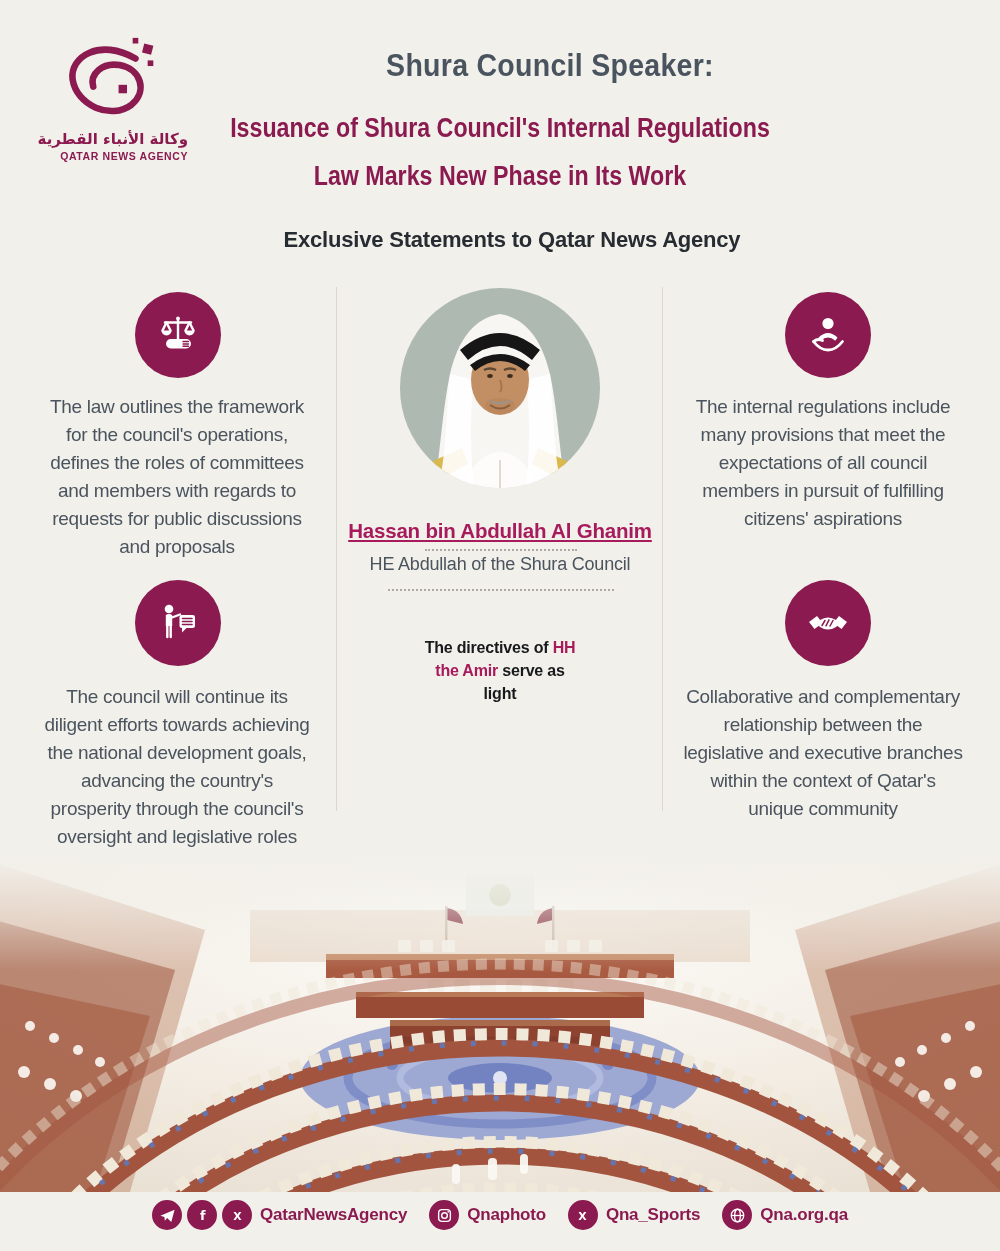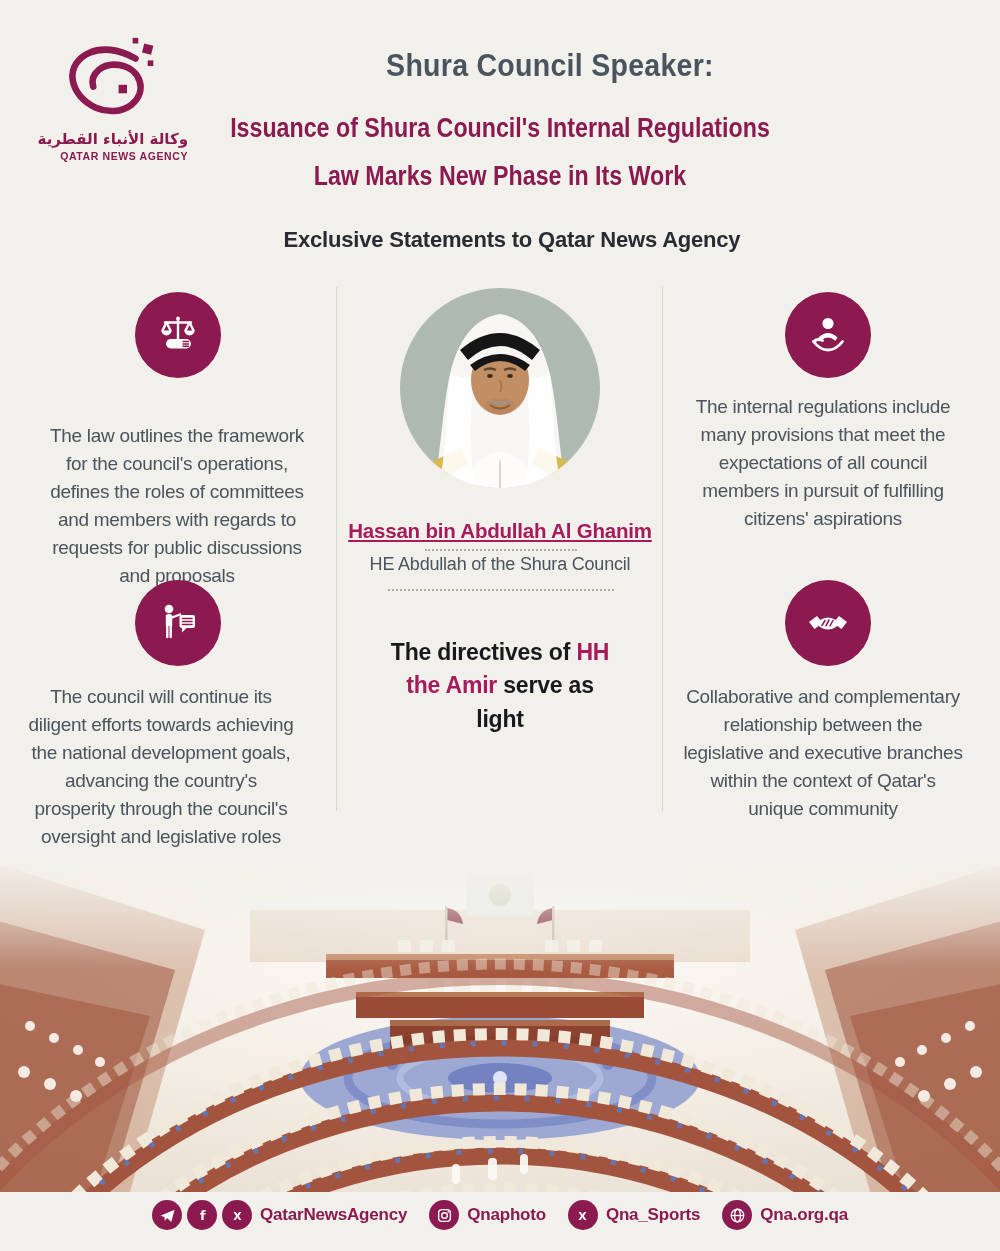--- a/index.html
+++ b/index.html
@@ -23,21 +23,21 @@
   .fact{position:absolute;width:318px;text-align:center;white-space:pre-line;
         font-size:19px;line-height:1.47;color:#4A545E;letter-spacing:-.3px;}
   
   .portrait{position:absolute;left:400px;top:288px;width:200px;height:200px;}
   .person-name{position:absolute;top:519px;left:336px;width:328px;text-align:center;
                font-size:20.5px;font-weight:bold;color:#A71A5B;letter-spacing:-.2px;text-decoration:underline;}
   .dotline{position:absolute;border-top:2px dotted #AFAAA1;height:0;}
   .person-role{position:absolute;top:554px;left:336px;width:328px;text-align:center;
                font-size:18px;color:#4A545E;letter-spacing:-.2px;}
   .quote{position:absolute;top:636px;left:350px;width:300px;text-align:center;
-         font-size:23px;font-weight:bold;color:#17191C;letter-spacing:-.2px;}
+         font-size:16px;font-weight:bold;color:#17191C;letter-spacing:-.2px;}
   .quote div{line-height:1.45;}
   .quote .hl{color:#A71A5B;}
   
   .chamber{position:absolute;left:0;top:858px;width:1000px;height:334px;}
   .chamber svg{display:block;width:1000px;height:334px;}
   
   .social{position:absolute;top:1200px;left:0;width:1000px;display:flex;justify-content:center;
           align-items:center;gap:22px;}
   .social-group{display:flex;align-items:center;gap:8px;}
   .circle-cluster{display:flex;align-items:center;gap:5px;}
@@ -82,42 +82,42 @@
       <path d="M7.5,19.5 a5,5 0 0 0 10,0 Z" fill="#FFFFFF" stroke="none"></path>
       <line x1="35.5" y1="11.5" x2="31.5" y2="19.5"></line>
         <line x1="35.5" y1="11.5" x2="39.5" y2="19.5"></line>
       <path d="M30.5,19.5 a5,5 0 0 0 10,0 Z" fill="#FFFFFF" stroke="none"></path>
       <rect x="12" y="28" width="25" height="9.5" rx="4.7" fill="#FFFFFF" stroke="none"></rect>
       <line x1="29" y1="30.5" x2="34.5" y2="30.5" stroke="#8A1A4F" stroke-width="1.4"></line>
       <line x1="29" y1="33" x2="34.5" y2="33" stroke="#8A1A4F" stroke-width="1.4"></line>
       <line x1="29" y1="35.3" x2="34.5" y2="35.3" stroke="#8A1A4F" stroke-width="1.4"></line>
     </svg>
   </div>
-  <div class="fact" style="left:18px;top:393px;margin-top:29px;">The law outlines the framework
+  <div class="fact" style="left:18px;top:393px;">The law outlines the framework
 for the council's operations,
 defines the roles of committees
 and members with regards to
 requests for public discussions
 and proposals</div>
 
   <div class="icon-circle" style="left:135px;top:580px;">
     <svg width="48" height="48" viewBox="0 0 48 48" fill="none" stroke="#FFFFFF" stroke-width="2.4" stroke-linecap="round">
       <circle cx="15" cy="10" r="4.3" fill="#FFFFFF" stroke="none"></circle>
       <path d="M11.8,16 q3.2,-2 6.4,0 l0,11 h-6.4 Z" fill="#FFFFFF" stroke="none"></path>
       <line x1="13.3" y1="27" x2="13.3" y2="38"></line>
         <line x1="16.7" y1="27" x2="16.7" y2="38"></line>
       <line x1="18" y1="18.5" x2="26" y2="15.5"></line>
       <rect x="25.5" y="16" width="15.5" height="13" rx="2.2" fill="#FFFFFF" stroke="none"></rect>
       <path d="M28,29 l0,4.5 l4.5,-4.5 Z" fill="#FFFFFF" stroke="none"></path>
       <line x1="28.5" y1="19.5" x2="38" y2="19.5" stroke="#8A1A4F" stroke-width="1.6"></line>
       <line x1="28.5" y1="22.5" x2="38" y2="22.5" stroke="#8A1A4F" stroke-width="1.6"></line>
       <line x1="28.5" y1="25.5" x2="38" y2="25.5" stroke="#8A1A4F" stroke-width="1.6"></line>
     </svg>
   </div>
-  <div class="fact" style="left:2px;top:683px;text-align:center;">The council will continue its
+  <div class="fact" style="left:18px;top:683px;text-align:center;">The council will continue its
 diligent efforts towards achieving
 the national development goals,
 advancing the country's
 prosperity through the council's
 oversight and legislative roles</div>
 
   <div class="portrait">
     <svg viewBox="0 0 200 200" width="200" height="200">
       <defs>
           <clipPath id="pc">

